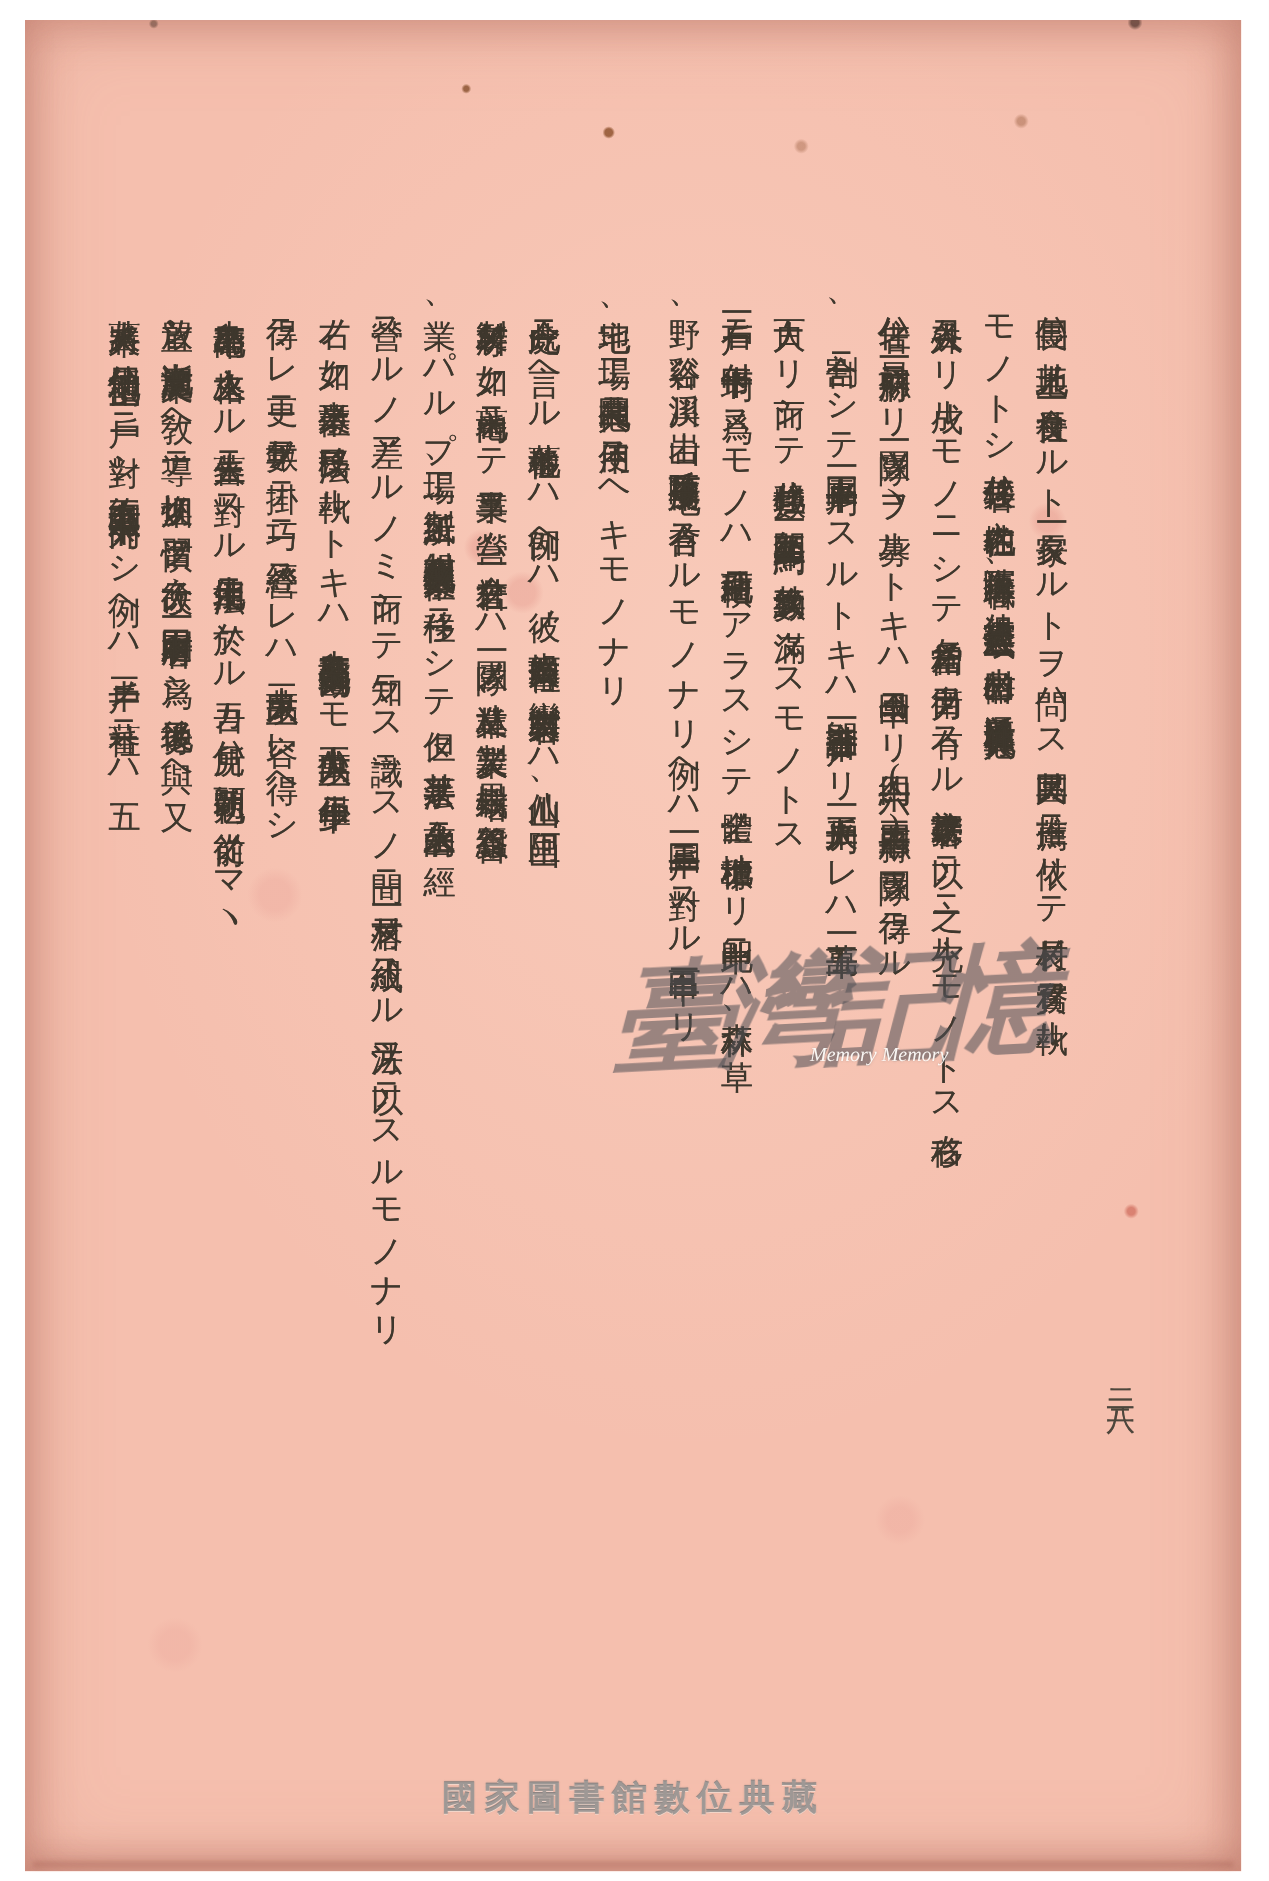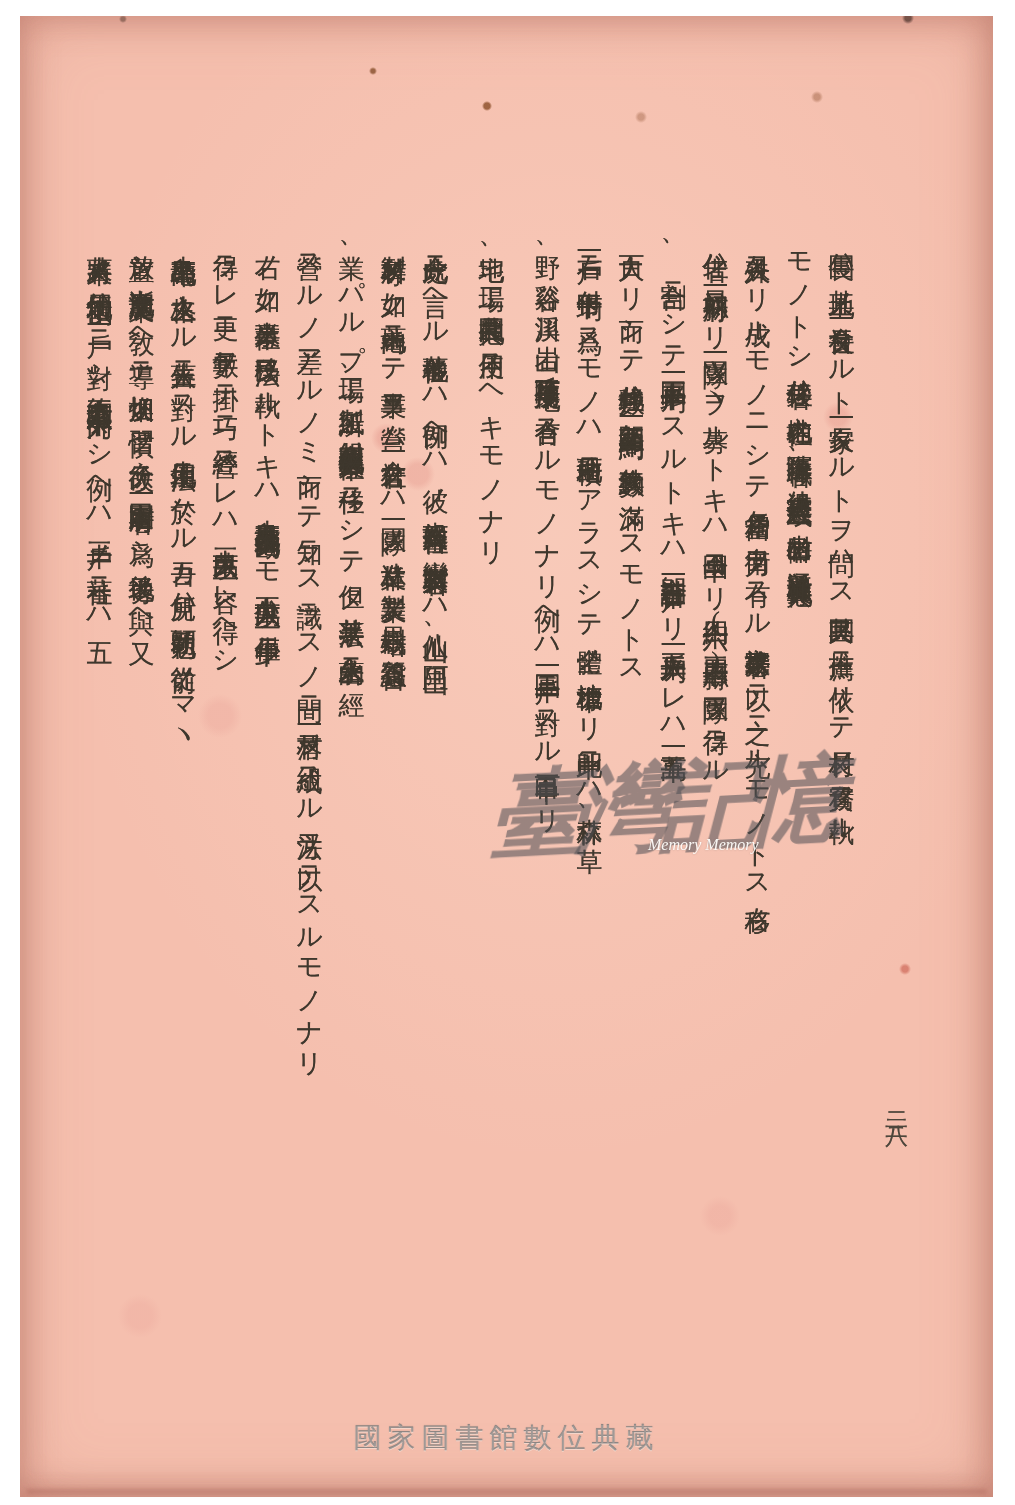--- a/index.html
+++ b/index.html
@@ -75,21 +75,21 @@
   .wm-latin{
     position:absolute;left:628px;top:820px;
     font-size:16px;font-style:italic;
     color:rgba(255,253,250,.95);
     text-shadow:0 0 2px rgba(120,110,110,.45);
     pointer-events:none;
   }
   .stamp{
     position:absolute;left:0;top:1403px;width:973px;
     text-align:center;
-    font-size:28px;font-weight:normal;letter-spacing:6px;
+    font-size:28px;font-weight:bold;letter-spacing:6px;
     color:rgba(128,128,128,.62);
     text-shadow:0 1px 0 rgba(255,240,232,.55), 0 0 1px rgba(110,110,110,.7);
     pointer-events:none;
   }
 </style>
 </head>
 <body>
 
 <div class="canvas">
   <div class="page">

